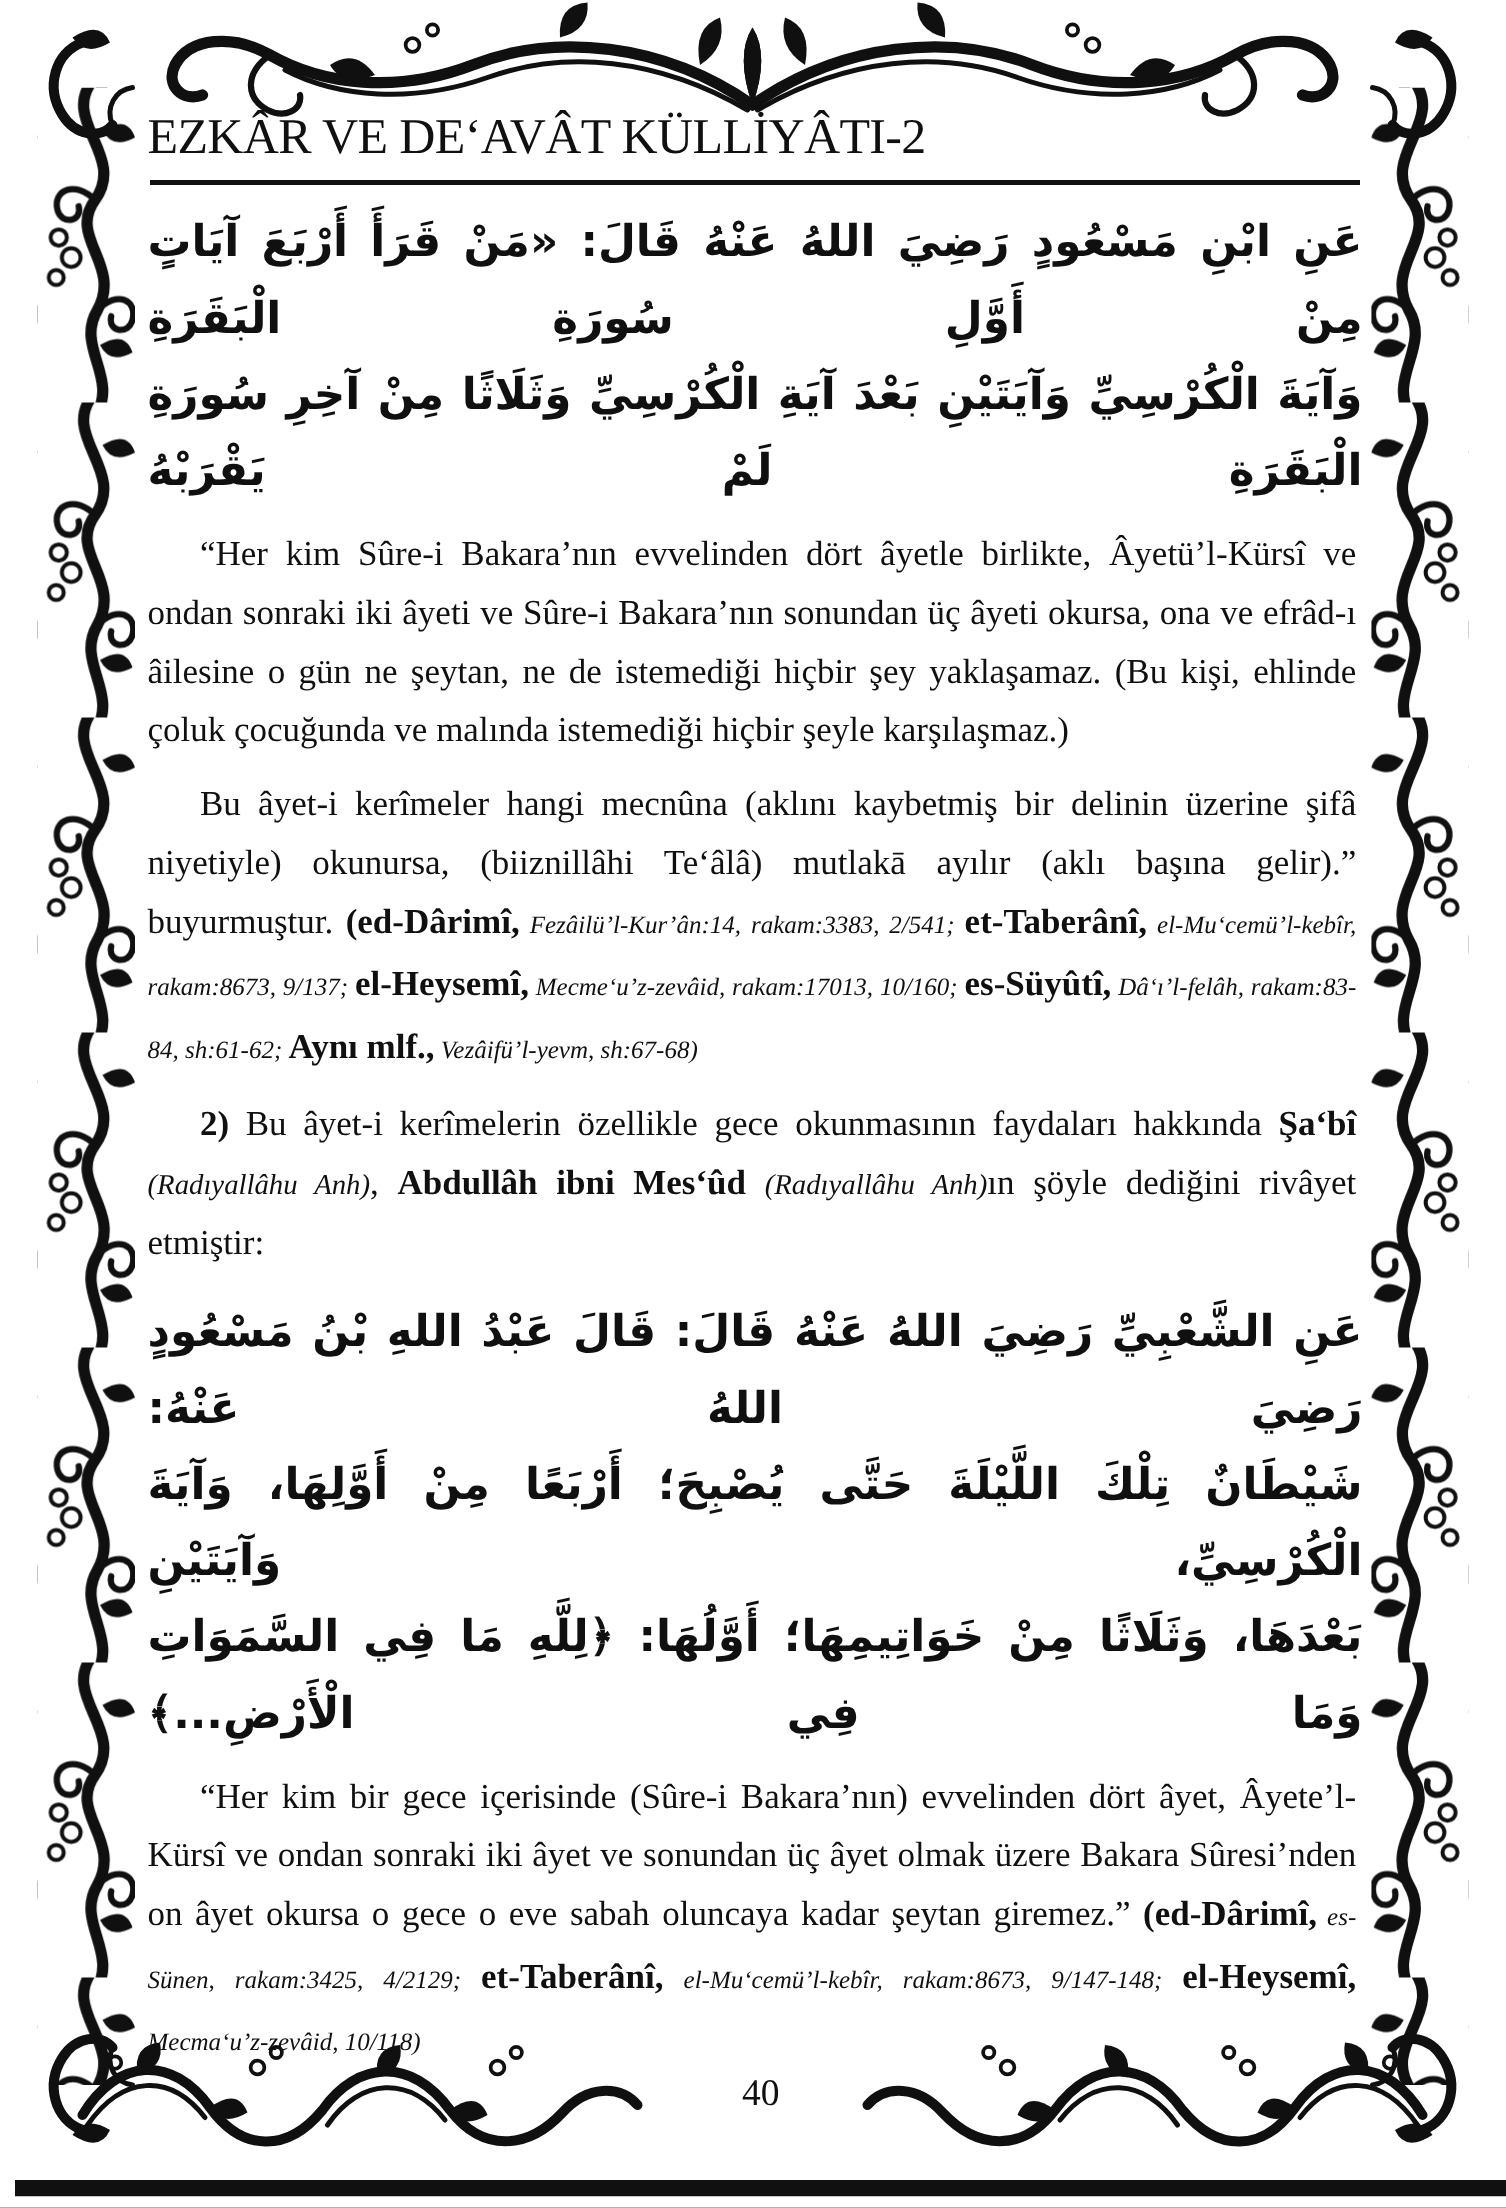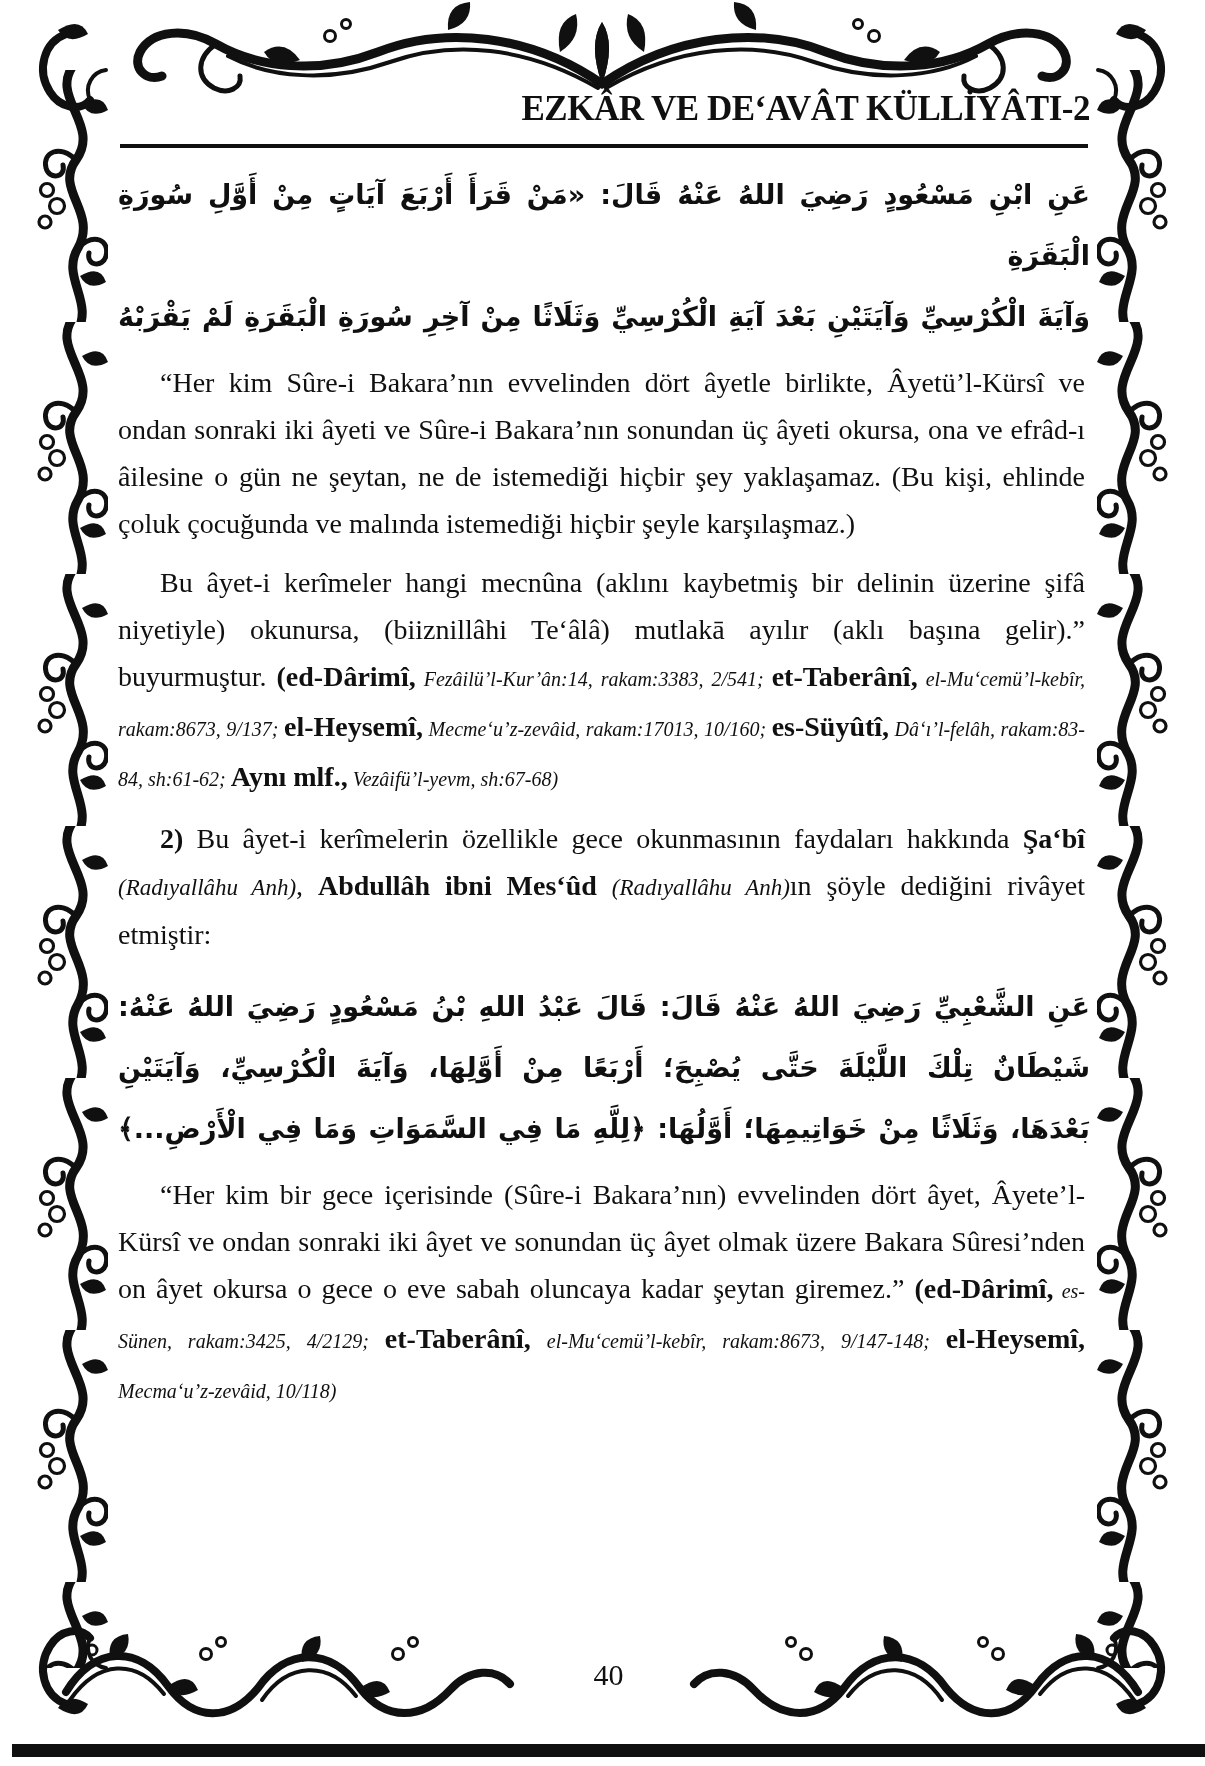--- a/index.html
+++ b/index.html
@@ -4,27 +4,27 @@
 <style>
   html,body { margin:0; padding:0; background:#777; }
   .page {
     position:relative; width:1205px; height:1766px; margin:0 auto;
     background:#ffffff; color:#101010; overflow:hidden;
     font-family:"Liberation Serif", serif;
   }
   .frame { position:absolute; left:0; top:0; width:1205px; height:1766px; }
   .content { position:absolute; left:118px; top:86px; width:972px; }
   .title {
-    text-align:right; font-weight:bold; font-size:35px; letter-spacing:-0.5px;
+    text-align:left; font-weight:normal; font-size:40px; letter-spacing:-0.5px;
     line-height:46px; white-space:nowrap;
   }
   .rule { height:4px; background:#101010; margin:12px 2px 0 2px; }
   .arabic {
     direction:rtl; font-family:"DejaVu Sans", sans-serif; font-weight:bold;
-    font-size:27px; line-height:61px; margin-top:16px;
+    font-size:35px; line-height:61px; margin-top:16px;
   }
   .aline { text-align:justify; text-align-last:justify; }
   p.tp {
     margin:12px 5px 0 0; font-size:28px; line-height:47px;
     text-align:justify; text-indent:42px;
   }
   .seg-n { }
   .seg-b { font-weight:bold; }
   .seg-si { font-style:italic; font-size:23px; }
   .seg-cb { font-weight:bold; font-size:28px; }

